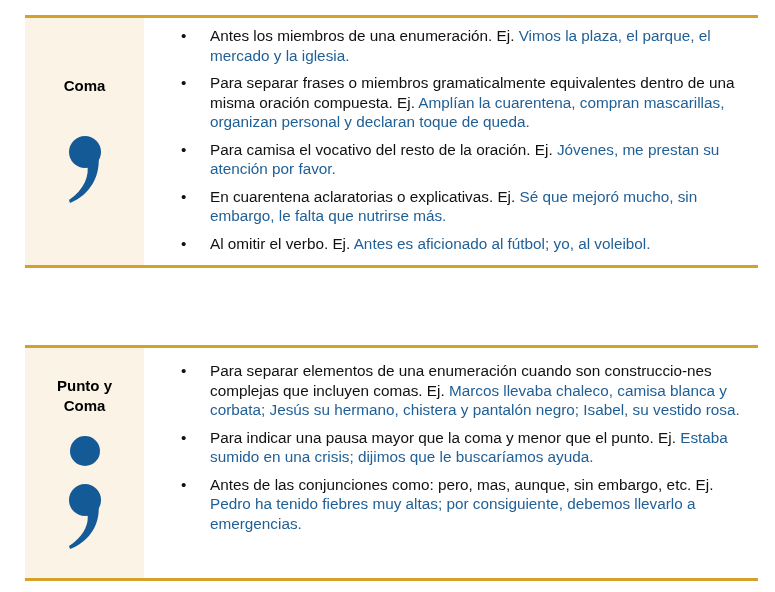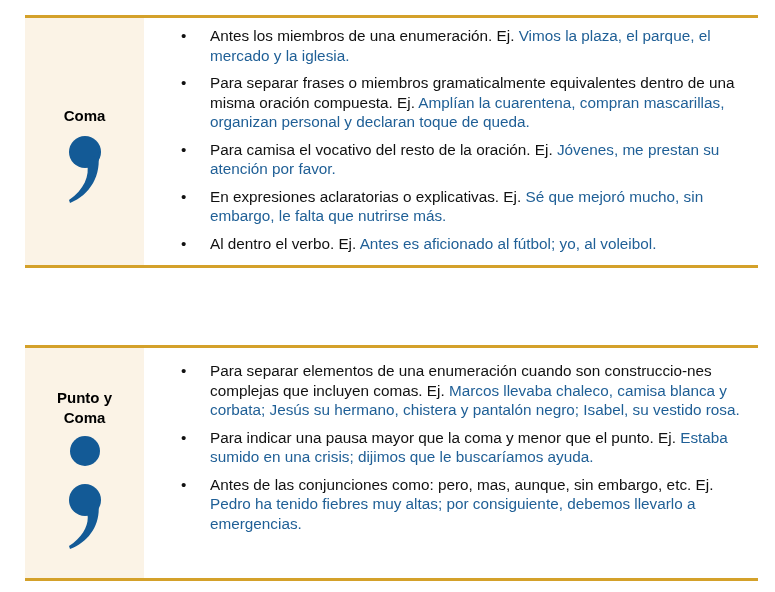--- a/index.html
+++ b/index.html
@@ -12,42 +12,42 @@
   ul { list-style:none; margin:0; padding:0; }
   li { position:relative; padding-left:185px; font-size:15.3px; line-height:19.5px; color:#111; }
   li .bullet { position:absolute; left:156px; top:0; }
   .ex { color:#1f5f96; }
 </style>
 </head>
 <body>
 
 <div class="tbl" style="top:15px; height:247px;">
   <div class="left">
-    <div class="label" style="top:88px;">Coma</div>
+    <div class="label" style="top:58px;">Coma</div>
     <div class="glyph" style="top:112px;">
       <svg width="50" height="80" viewBox="0 0 50 80">
         <circle cx="25" cy="22" r="16" fill="#135a96"></circle>
         <path d="M38 22 C42 45 30 65 10 73 L9 70 C24 60 30 45 27 34 Z" fill="#135a96"></path>
       </svg>
     </div>
   </div>
   <div class="right">
     <ul style="margin-top:8px;">
       <li style="margin-bottom:8px; padding-right:10px; margin-left:-119px;"><span class="bullet">•</span><span>Antes los miembros de una enumeración. Ej. </span><span class="ex">Vimos la plaza, el parque, el mercado y la iglesia.</span></li>
       <li style="margin-bottom:8px; padding-right:10px; margin-left:-119px;"><span class="bullet">•</span><span>Para separar frases o miembros gramaticalmente equivalentes dentro de una misma oración compuesta. Ej. </span><span class="ex">Amplían la cuarentena, compran mascarillas, organizan personal y declaran toque de queda.</span></li>
       <li style="margin-bottom:8px; padding-right:10px; margin-left:-119px;"><span class="bullet">•</span><span>Para camisa el vocativo del resto de la oración. Ej. </span><span class="ex">Jóvenes, me prestan su atención por favor.</span></li>
-      <li style="margin-bottom:8px; padding-right:10px; margin-left:-119px;"><span class="bullet">•</span><span>En expresiones aclaratorias o explicativas. Ej. </span><span class="ex">Sé que mejoró mucho, sin embargo, le falta que nutrirse más.</span></li>
-      <li style="padding-right:10px; margin-left:-119px;"><span class="bullet">•</span><span>Al dentro el verbo. Ej. </span><span class="ex">Antes es aficionado al fútbol; yo, al voleibol.</span></li>
+      <li style="margin-bottom:8px; padding-right:10px; margin-left:-119px;"><span class="bullet">•</span><span>En cuarentena aclaratorias o explicativas. Ej. </span><span class="ex">Sé que mejoró mucho, sin embargo, le falta que nutrirse más.</span></li>
+      <li style="padding-right:10px; margin-left:-119px;"><span class="bullet">•</span><span>Al omitir el verbo. Ej. </span><span class="ex">Antes es aficionado al fútbol; yo, al voleibol.</span></li>
     </ul>
   </div>
 </div>
 
 <div class="tbl" style="top:345px; height:230px;">
   <div class="left">
-    <div class="label" style="top:28px; padding:0 22px; box-sizing:border-box;margin-top:12px;">Punto y Coma</div>
+    <div class="label" style="top:28px; padding:0 22px; box-sizing:border-box;">Punto y Coma</div>
     <div class="glyph" style="top:85px;">
       <svg width="50" height="120" viewBox="0 0 50 120">
         <circle cx="25" cy="18" r="15" fill="#135a96"></circle>
         <circle cx="25" cy="67" r="16" fill="#135a96"></circle>
         <path d="M38 67 C42 90 30 108 10 116 L9 113 C24 103 30 90 27 79 Z" fill="#135a96"></path>
       </svg>
     </div>
   </div>
   <div class="right">
     <ul style="margin-top:13px;">

